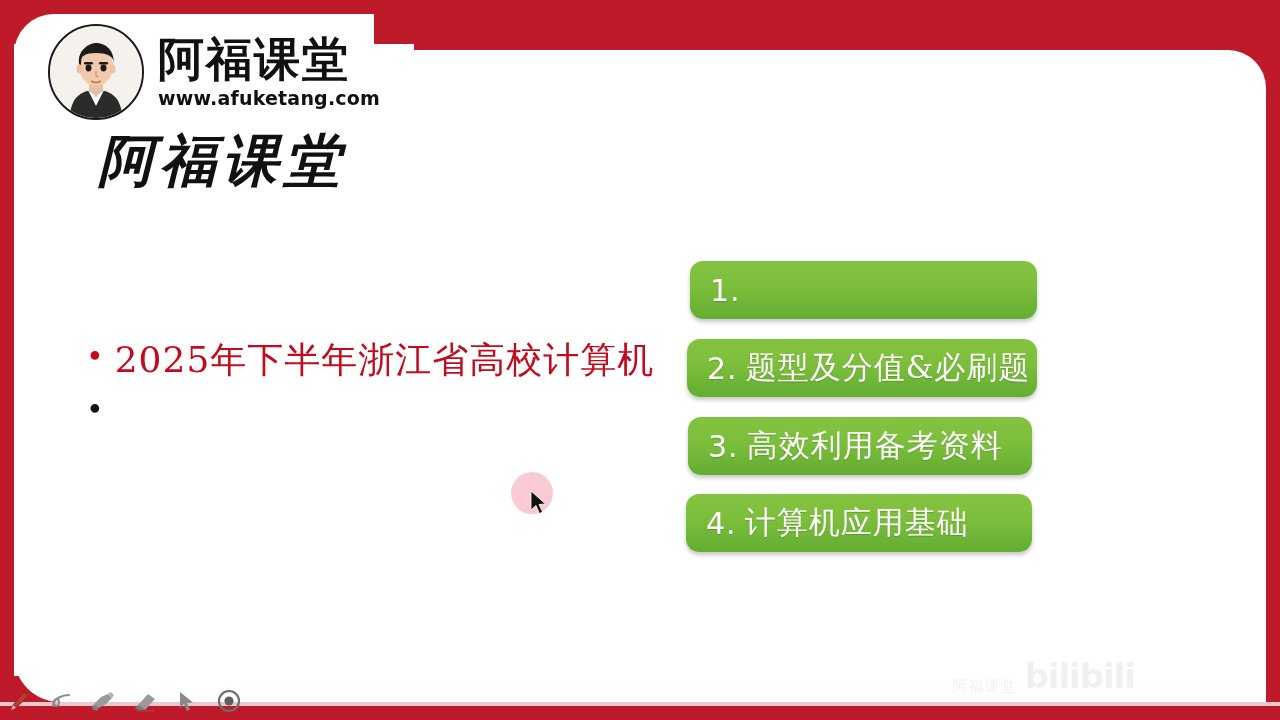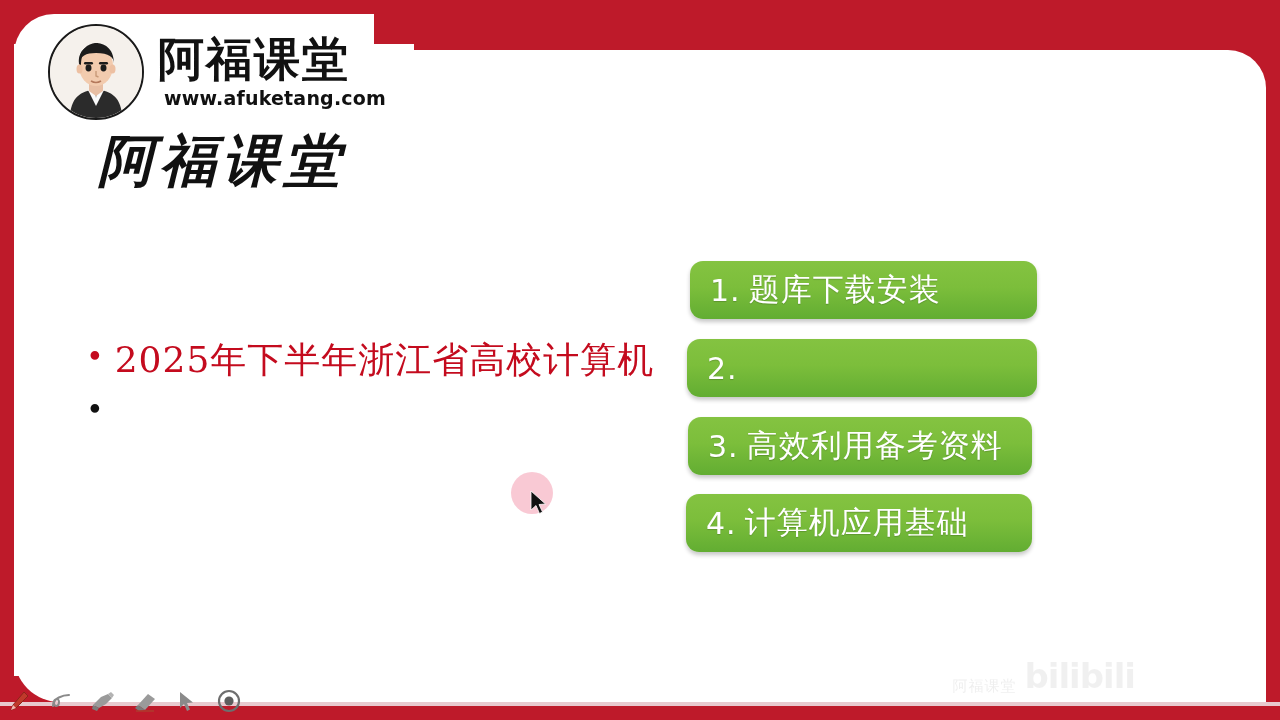--- a/index.html
+++ b/index.html
@@ -67,21 +67,21 @@
     background:#F3EFEA;
     overflow:hidden;position:relative;flex:0 0 auto;
   }
   .logo-text{display:flex;flex-direction:column;justify-content:center;line-height:1;}
   .brand{
     font-family:"DejaVu Sans", sans-serif;
     font-weight:bold;font-size:46px;color:#111;letter-spacing:2px;
   }
   .brand-url{
     font-family:"DejaVu Sans", sans-serif;
-    font-weight:bold;font-size:19px;color:#111;margin-top:7px;letter-spacing:0.2px;margin-left:6px;
+    font-weight:bold;font-size:19px;color:#111;margin-top:7px;letter-spacing:0.2px;
   }
 
   
   .slide-title{
     position:absolute;left:98px;top:124px;
     font-family:"DejaVu Serif", serif;
     font-size:56px;font-weight:bold;color:#111;
     letter-spacing:6px;
     font-style:italic;
   }
@@ -214,24 +214,24 @@
       <span>2025年下半年浙江省高校计算机</span>
     </div>
     <div class="bullet black">
       <span class="dot">•</span>
     </div>
   </div>
 
   <div class="boxes">
     <div class="gbox" id="gbox-1">
       <span class="num">1.</span>
-      <span>题库下载安装</span>
     </div>
     <div class="gbox" id="gbox-2">
       <span class="num">2.</span>
+      <span>题型及分值&amp;必刷题</span>
     </div>
     <div class="gbox" id="gbox-3">
       <span class="num">3.</span>
       <span>高效利用备考资料</span>
     </div>
     <div class="gbox" id="gbox-4">
       <span class="num">4.</span>
       <span>计算机应用基础</span>
     </div>
   </div>

